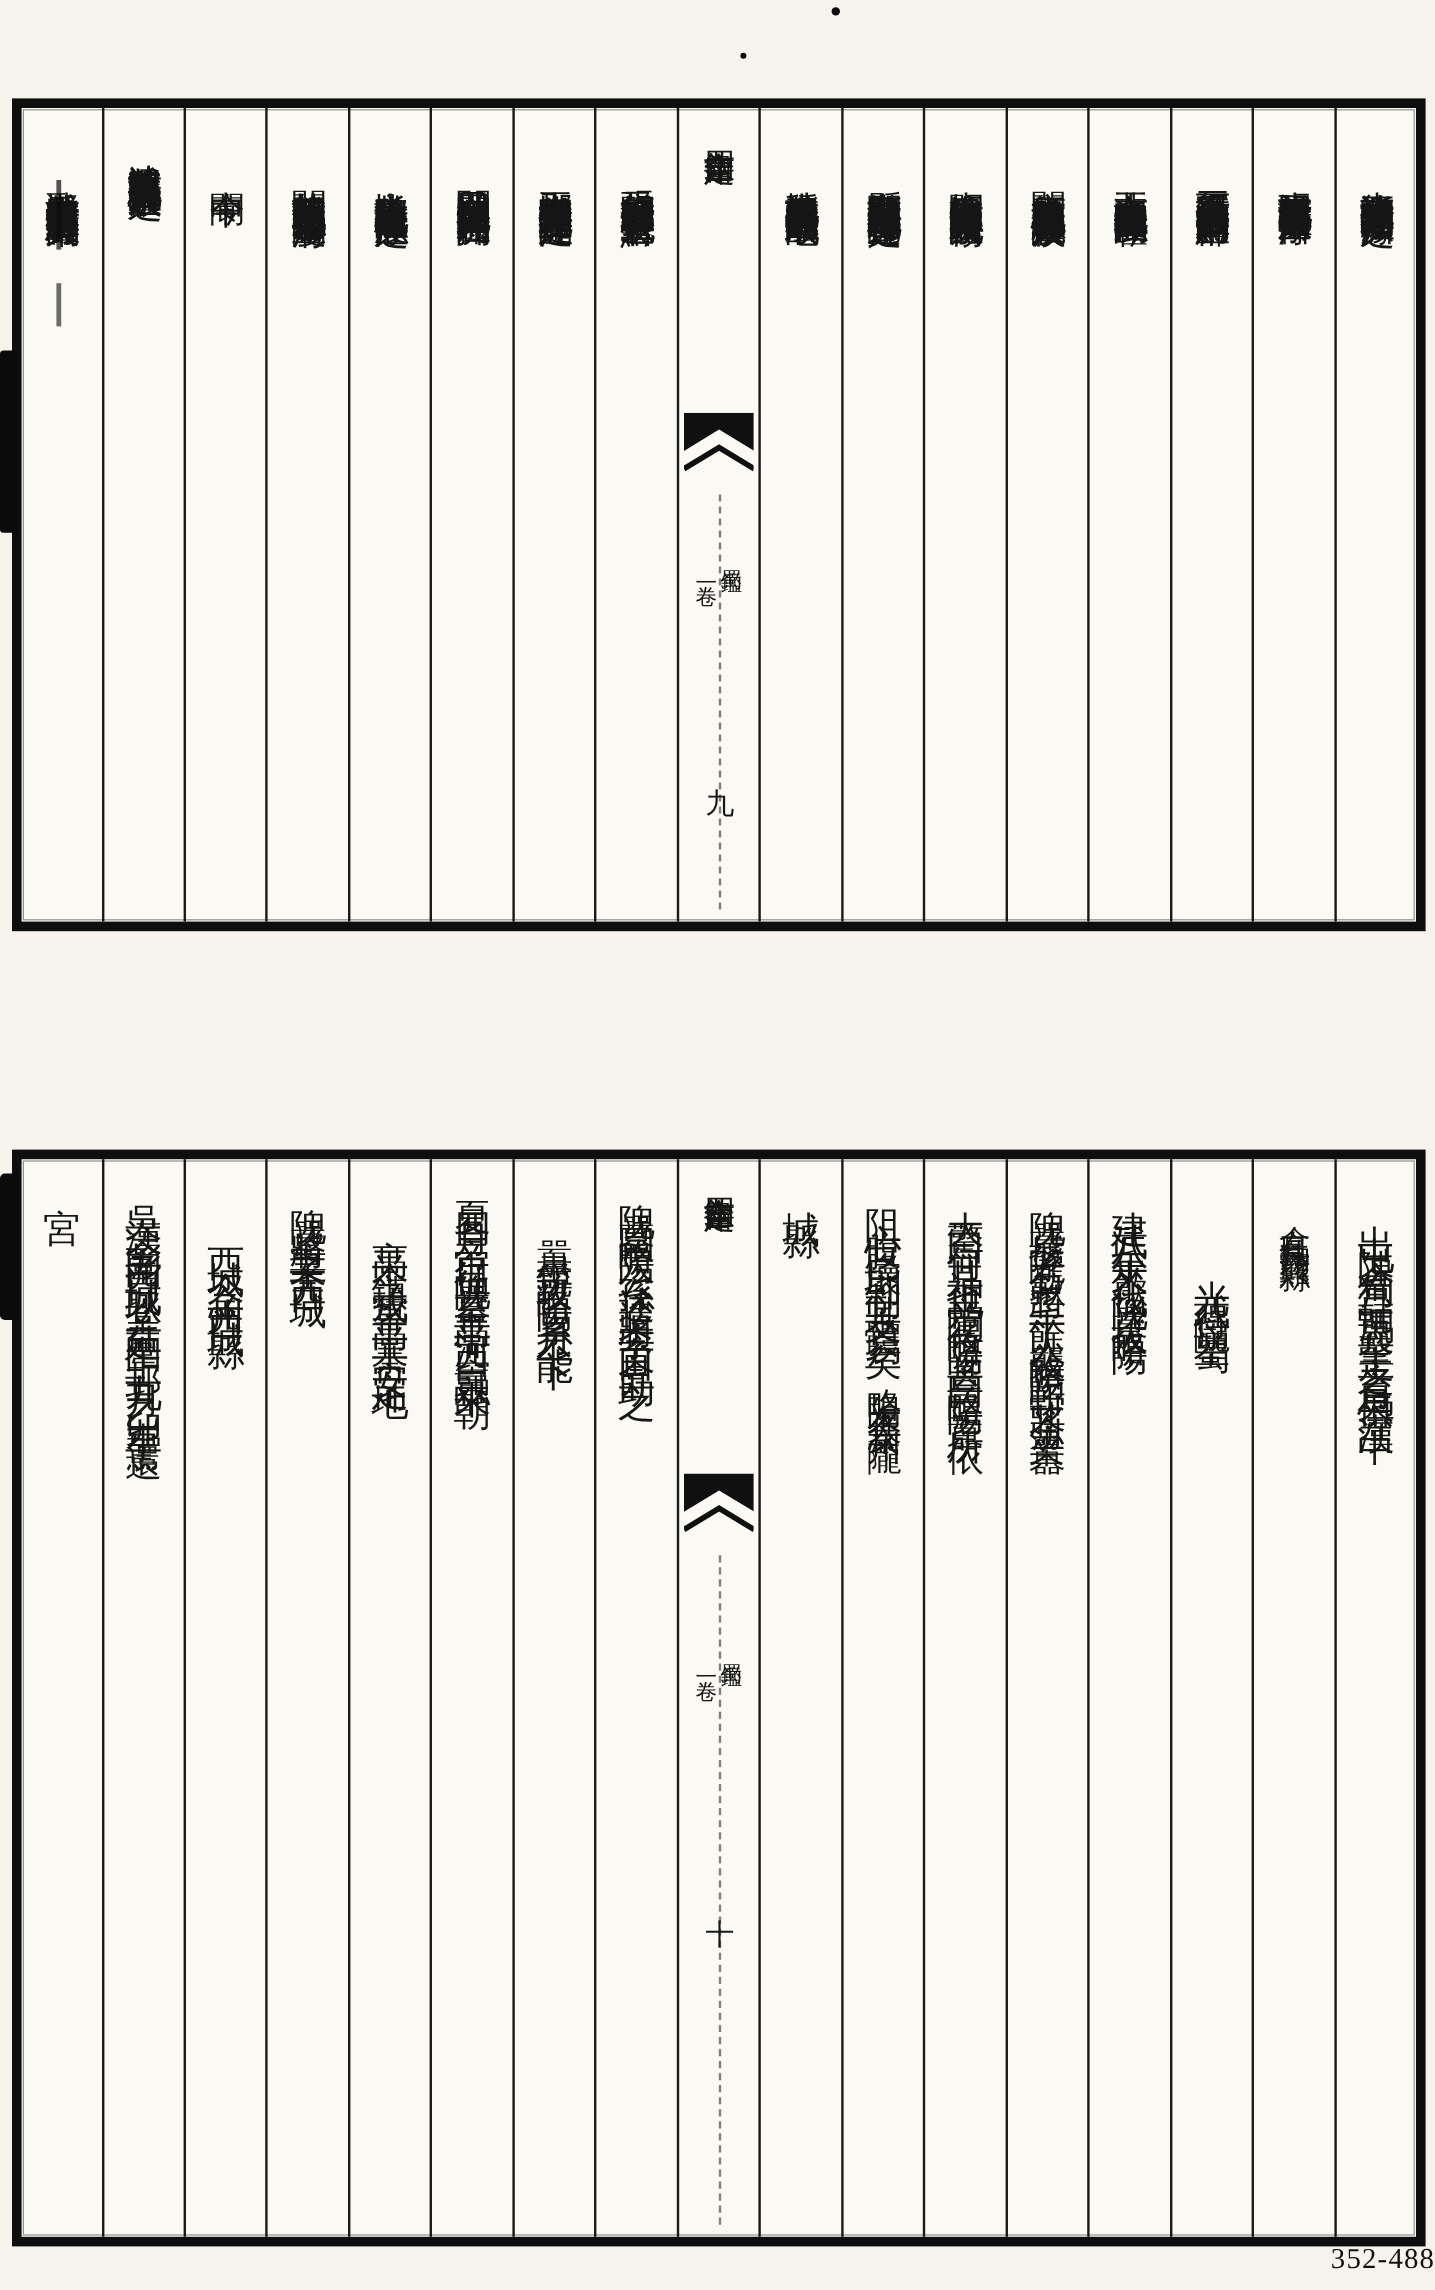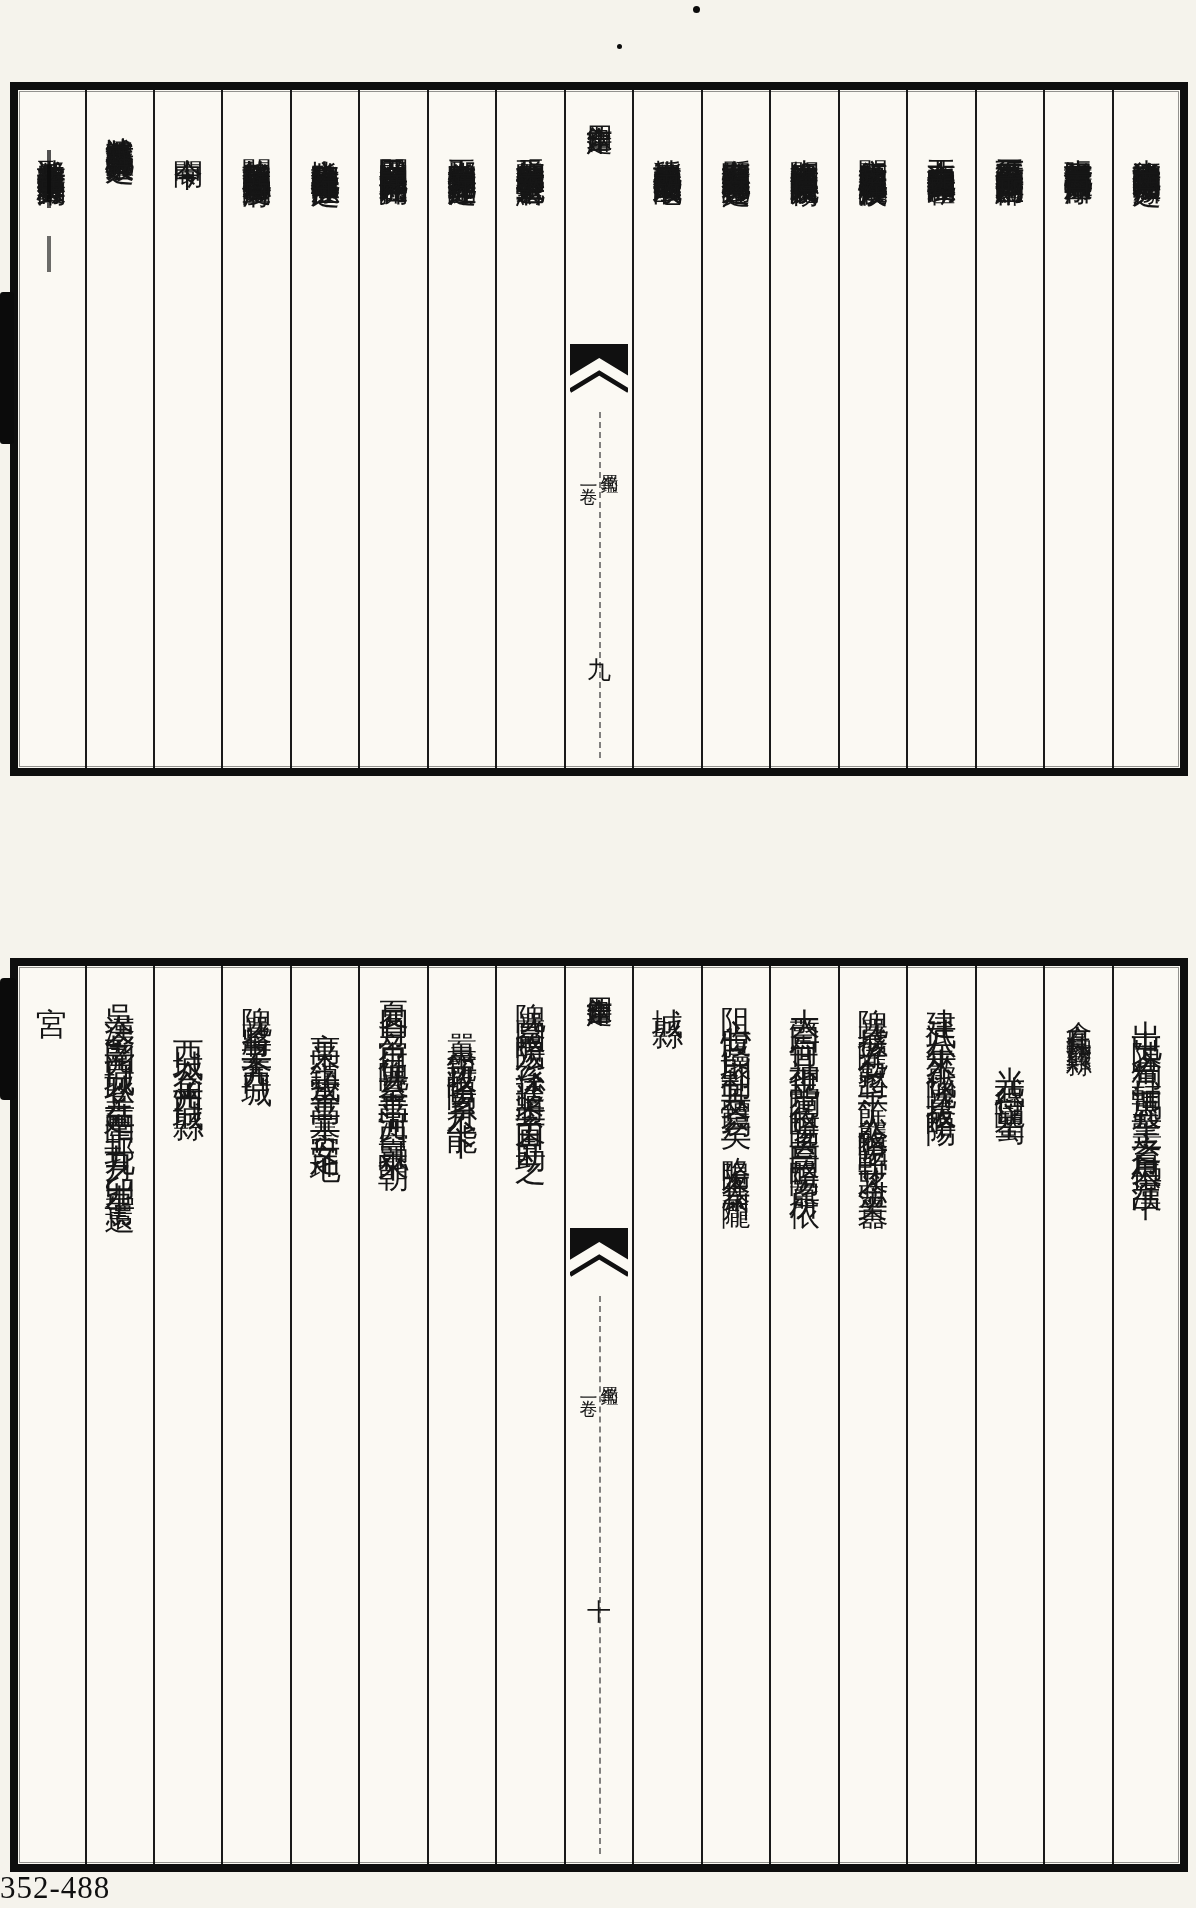--- a/index.html
+++ b/index.html
@@ -56,22 +56,22 @@
   .block-top .bx-pagenum{top:548px;}
   .block-top .bx-fold{top:322px;bottom:10px;}
   .block-bottom .bx-title{top:12px;}
   .block-bottom .bx-fishtail{top:262px;}
   .block-bottom .bx-subrow{top:406px;}
   .block-bottom .bx-pagenum{top:614px;}
   .block-bottom .bx-fold{top:330px;bottom:10px;}
   .fishtail-echo{fill:none;stroke:#101010;stroke-width:5;}
   
   .footer{
-    position:absolute;left:0;top:1870px;width:100%;text-align:left;
-    font-size:31px;letter-spacing:1px;color:#101010;
+    position:absolute;left:0;top:1870px;width:100%;text-align:right;
+    font-size:24px;letter-spacing:1px;color:#101010;
     font-family:"Liberation Serif","DejaVu Serif",serif;
   }
   
   .artifact{position:absolute;background:#0b0b0b;}
   .a1{left:0;top:292px;width:14px;height:152px;border-radius:3px;}
   .a2{left:0;top:978px;width:16px;height:122px;border-radius:4px;}
   .a3{left:693px;top:6px;width:7px;height:7px;border-radius:50%;}
   .a4{left:617px;top:44px;width:5px;height:5px;border-radius:50%;}
   .a5{left:47px;top:150px;width:4px;height:58px;opacity:.7;}
   .a6{left:47px;top:236px;width:4px;height:36px;opacity:.6;}

